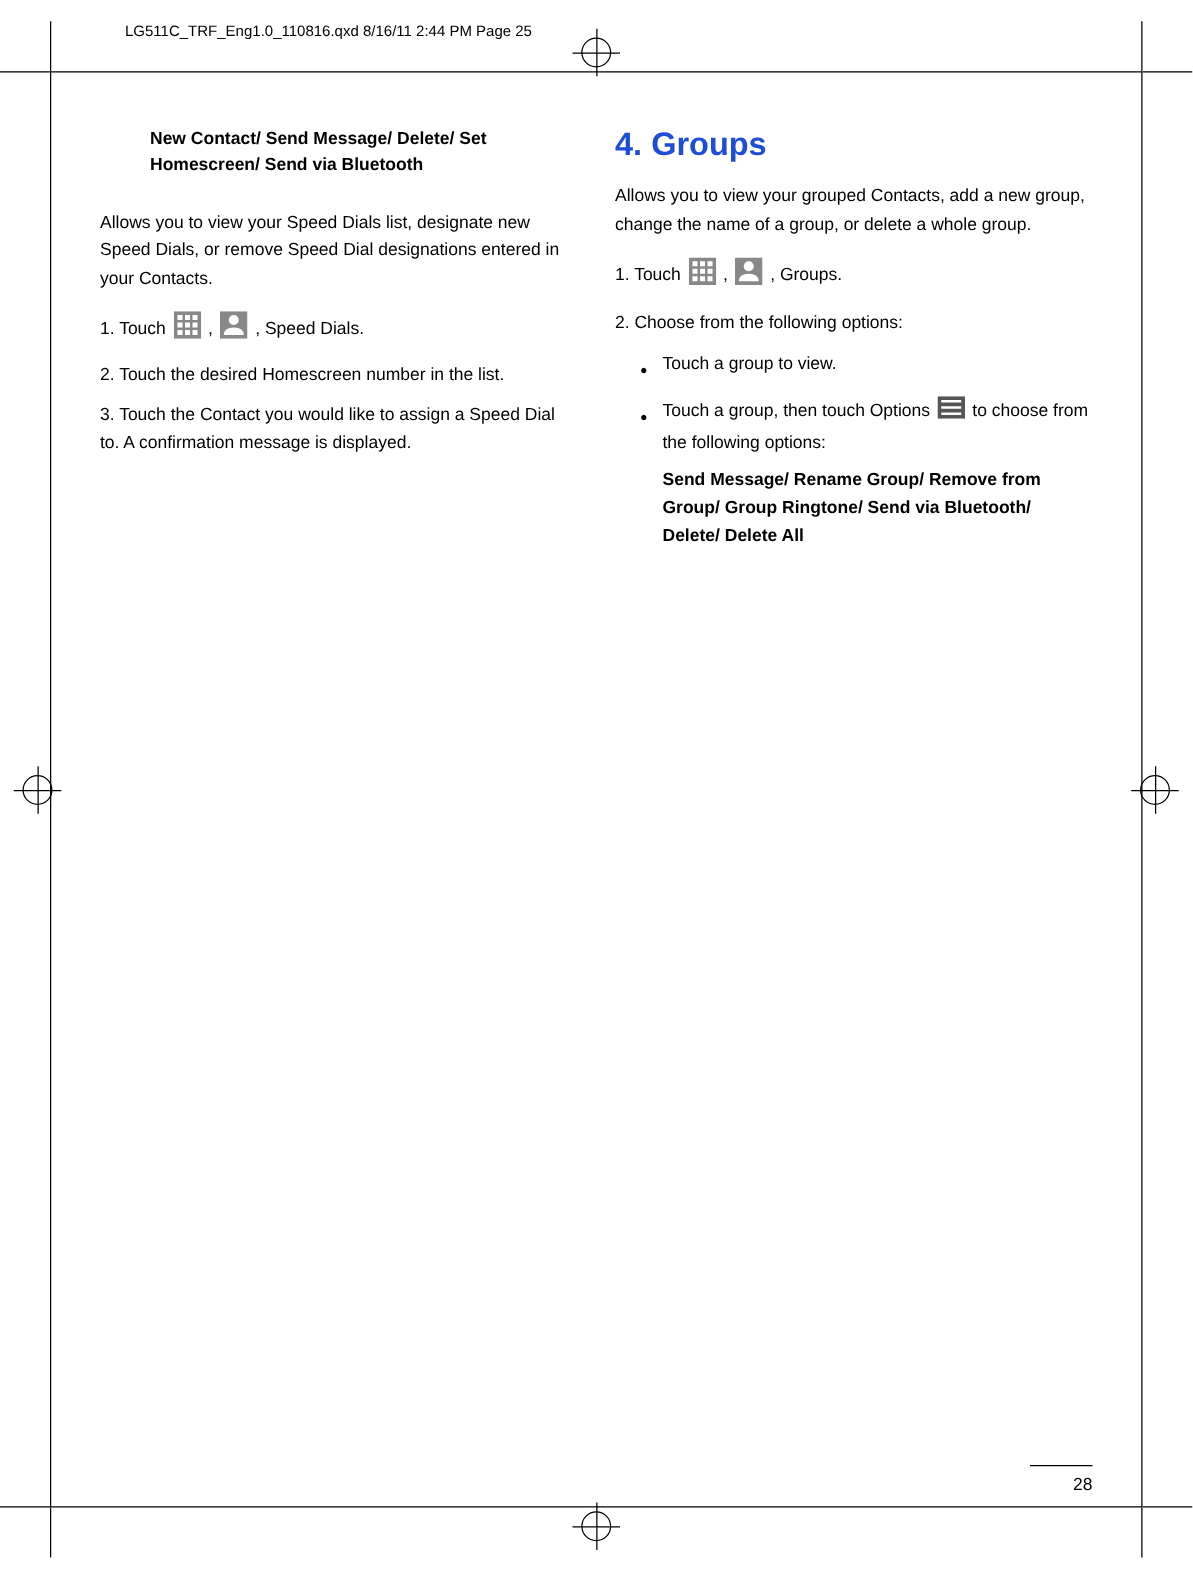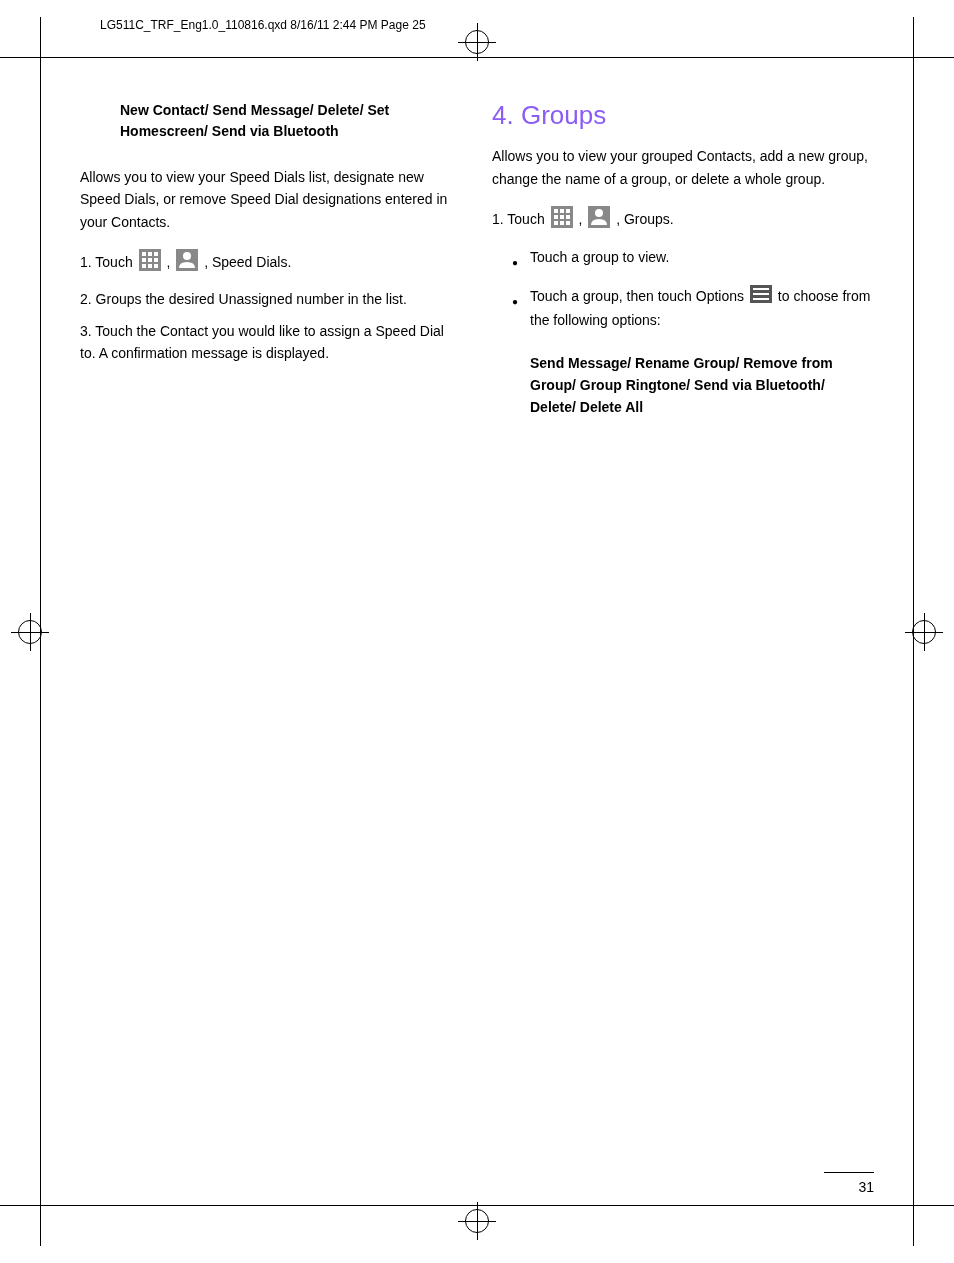--- a/index.html
+++ b/index.html
@@ -187,22 +187,22 @@
       font-weight: bold;
       color: #000;
       line-height: 1.5;
       margin-bottom: 24px;
       padding-left: 40px;
     }
 
     
     .section-heading {
       font-size: 26px;
-      font-weight: normal;
-      color: #8b5cf6;
+      font-weight: bold;
+      color: #1d4ed8;
       margin-bottom: 14px;
       line-height: 1.2;
     }
 
     
     .body-text {
       font-size: 14px;
       color: #000;
       line-height: 1.6;
       margin-bottom: 16px;
@@ -357,21 +357,21 @@
               <path d="M3 19 Q3 13 11 13 Q19 13 19 19 Z" fill="white"></path>
             </svg>
           </span>
           <span>, <span class="bold">Speed Dials</span>.</span>
         </span>
       </div>
 
       <div class="step" style="margin-bottom:10px;">
         <span class="step-content">
           <span>2. </span>
-          <span>Groups the desired Unassigned number in the list.</span>
+          <span>Touch the desired Homescreen number in the list.</span>
         </span>
       </div>
 
       <div class="step">
         <span class="step-content">
           <span>3. </span>
           <span>Touch the Contact you would like to assign a Speed Dial to. A confirmation message is displayed.</span>
         </span>
       </div>
     </div>
@@ -406,20 +406,25 @@
             <svg width="22" height="22" viewBox="0 0 22 22" xmlns="http://www.w3.org/2000/svg">
               <rect width="22" height="22" fill="#888"></rect>
               <circle cx="11" cy="7" r="4" fill="white"></circle>
               <path d="M3 19 Q3 13 11 13 Q19 13 19 19 Z" fill="white"></path>
             </svg>
           </span>
           <span>, <span class="bold">Groups</span>.</span>
         </span>
       </div>
 
+      <div class="step" style="margin-bottom:10px;">
+        <span class="step-content">
+          <span>2. Choose from the following options:</span>
+        </span>
+      </div>
 
       <div class="bullet-list">
 
         <div class="bullet-item">
           <span class="bullet-dot"></span>
           <span class="bullet-text">Touch a group to view.</span>
         </div>
 
         <div class="bullet-item">
           <span class="bullet-dot"></span>
@@ -428,22 +433,22 @@
             
             <span class="inline-icon">
               <svg width="22" height="18" viewBox="0 0 22 18" xmlns="http://www.w3.org/2000/svg">
                 <rect width="22" height="18" fill="#555"></rect>
                 <rect x="3" y="3" width="16" height="2" fill="white"></rect>
                 <rect x="3" y="8" width="16" height="2" fill="white"></rect>
                 <rect x="3" y="13" width="16" height="2" fill="white"></rect>
               </svg>
             </span>
             <span> to choose from the following options:</span>
-            <div class="sub-indent" style="margin-top:20px; margin-left:0;">Send Message/ Rename Group/ Remove from Group/ Group Ringtone/ Send via Bluetooth/ Delete/ Delete All</div>
+            <div class="sub-indent" style="margin-top:8px; margin-left:0;">Send Message/ Rename Group/ Remove from Group/ Group Ringtone/ Send via Bluetooth/ Delete/ Delete All</div>
           </span>
         </div>
       </div>
     </div>
   </div>
 </div>
 
 <div class="page-line"></div>
-<div class="page-number">31</div>
+<div class="page-number">28</div>
 
 </body></html>

